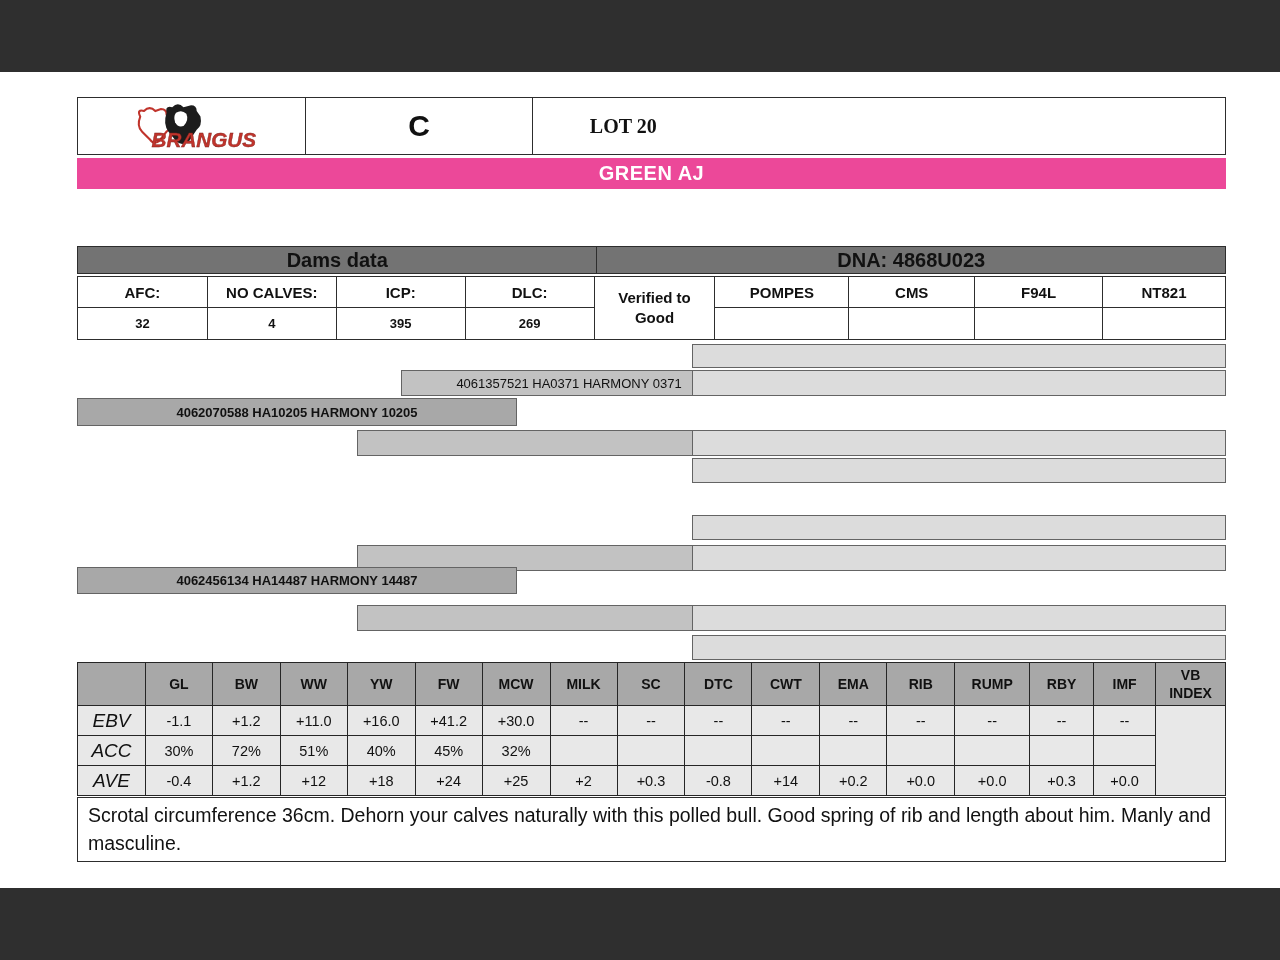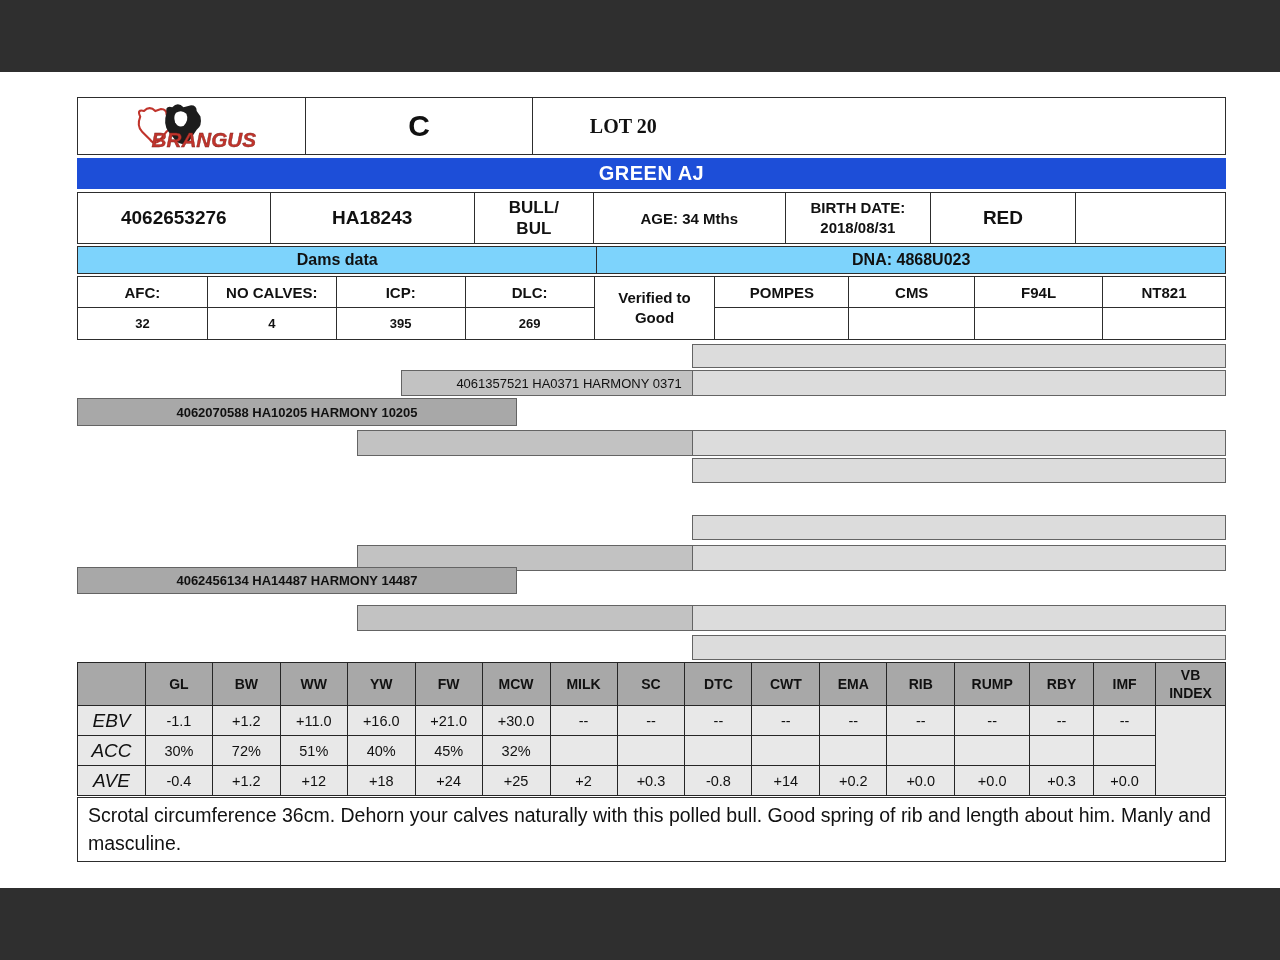--- a/index.html
+++ b/index.html
@@ -28,37 +28,37 @@
 
   
   .sec-header{top:0;height:58px;}
   .sec-header .cell{font-size:17px;}
   .c-title{width:44.6%;}
   .c-logo{width:19.8%;}
   .c-letter{width:19.8%;font-size:30px !important;}
   .c-lot{width:15.8%;font-size:20px !important;font-family:Liberation Serif, serif;}
 
   
-  .sec-green{top:61px;height:31px;background:#1d4ed8;color:#fff;
+  .sec-green{top:61px;height:31px;background:#ec4899;color:#fff;
     display:flex;align-items:center;justify-content:center;
     font-weight:bold;font-size:20px;letter-spacing:0.5px;}
 
   
   .sec-id{top:95px;height:52px;}
   .w-reg{width:16.7%;font-size:19px;}
   .w-herd{width:17.8%;font-size:19px;}
   .w-sex{width:10.4%;font-size:17px;line-height:1.25;}
   .w-age{width:16.7%;font-size:15px;}
   .w-birth{width:12.7%;font-size:15px;line-height:1.35;}
   .w-colour{width:12.6%;font-size:19px;}
   .w-blank{width:13.1%;}
 
   
   .sec-dams{top:149px;height:28px;}
-  .sec-dams .cell{background:#7dd3fc;font-size:16px;}
+  .sec-dams .cell{background:#737373;font-size:20px;}
   .d-left{width:45.2%;}
   .d-right{width:54.8%;}
 
   
   .sec-stats{top:179px;border-radius:31px;}
   table.stats{width:100%;border-collapse:collapse;table-layout:fixed;}
   table.stats td{
     border:1px solid #2d2d2d;text-align:center;vertical-align:middle;
     font-weight:bold;background:#fff;padding:0;
   }
@@ -110,31 +110,20 @@
         <path d="M68 12 Q74 8 79 13 Q82 20 76 26 Q70 28 67 22 Q65 16 68 12 Z" fill="#ffffff"></path>
         <text x="42" y="48" font-size="22" font-weight="bold" font-style="italic" fill="#c0342c" stroke="#7c1f1a" stroke-width="0.4" font-family="Liberation Sans, sans-serif">BRANGUS</text>
       </svg>
     </div>
     <div class="cell c-letter">C</div>
     <div class="cell c-lot">LOT 20</div>
   </div>
 
   <div class="sec sec-green">GREEN AJ</div>
 
-  <div class="sec sec-id row">
-    <div class="cell w-reg">4062653276</div>
-    <div class="cell w-herd">HA18243</div>
-    <div class="cell w-sex prewrap">BULL/
-BUL</div>
-    <div class="cell w-age">AGE: 34 Mths</div>
-    <div class="cell w-birth prewrap">BIRTH DATE:
-2018/08/31</div>
-    <div class="cell w-colour">RED</div>
-    <div class="cell w-blank"></div>
-  </div>
 
   <div class="sec sec-dams row">
     <div class="cell d-left">Dams data</div>
     <div class="cell d-right">DNA: 4868U023</div>
   </div>
 
   <div class="sec sec-stats">
     <table class="stats">
       <colgroup>
         <col style="width:11.31%">
@@ -236,21 +225,21 @@
 INDEX</th>
           </tr>
         </thead>
         <tbody>
           <tr>
             <td class="epd-label">EBV</td>
             <td>-1.1</td>
             <td>+1.2</td>
             <td>+11.0</td>
             <td>+16.0</td>
-            <td>+21.0</td>
+            <td>+41.2</td>
             <td>+30.0</td>
             <td>--</td>
             <td>--</td>
             <td>--</td>
             <td>--</td>
             <td>--</td>
             <td>--</td>
             <td>--</td>
             <td>--</td>
             <td>--</td>

